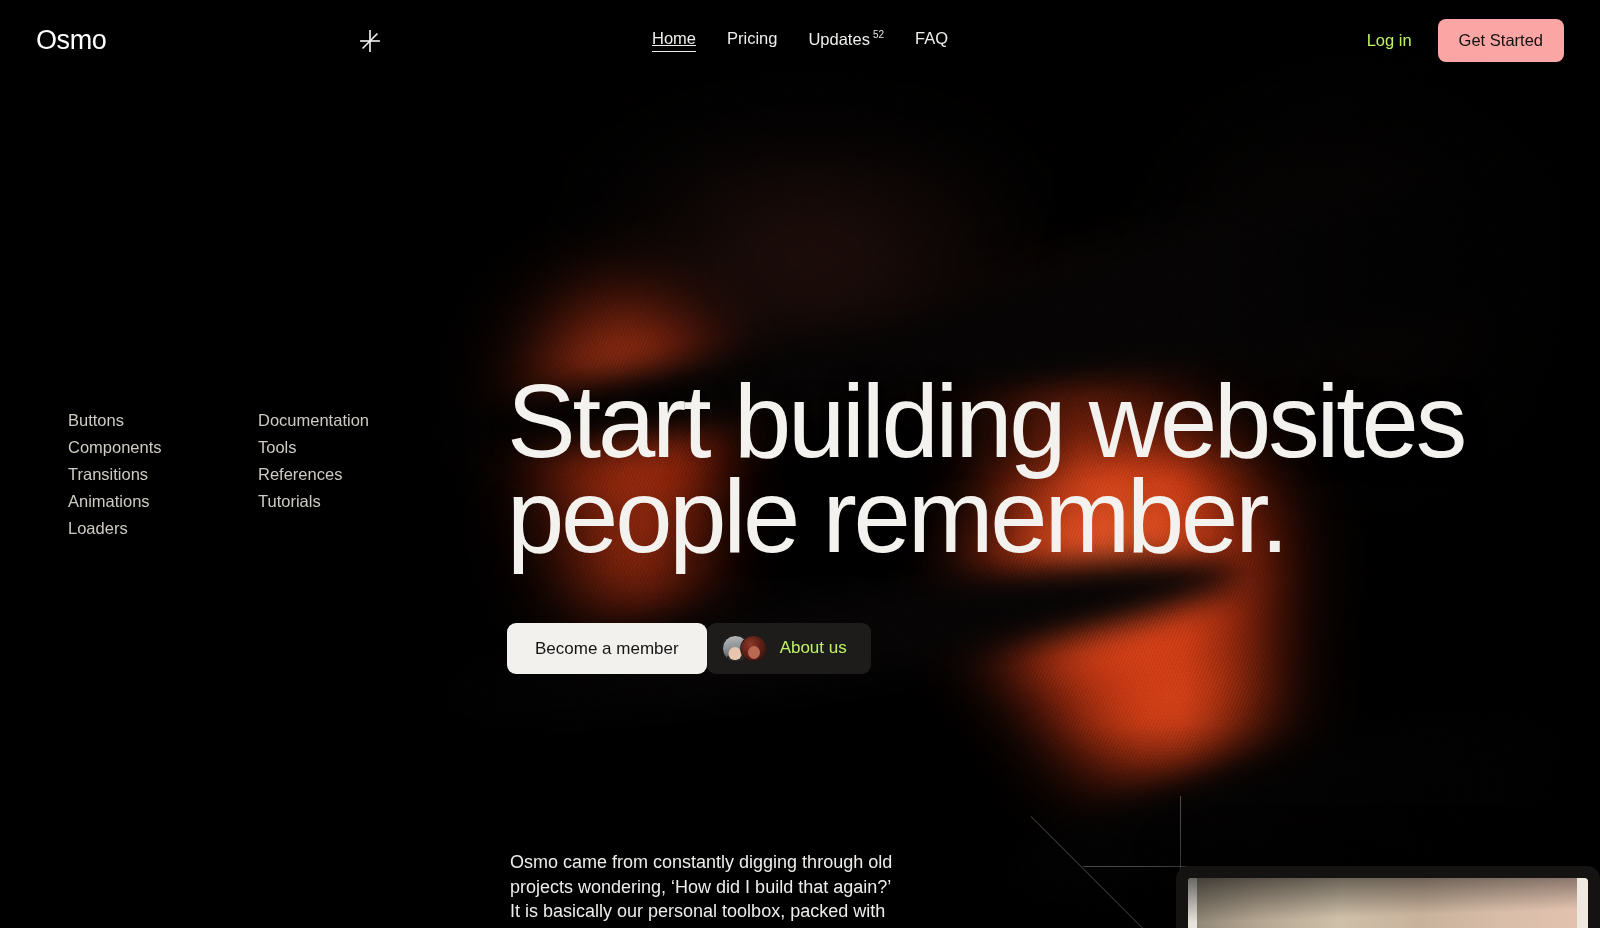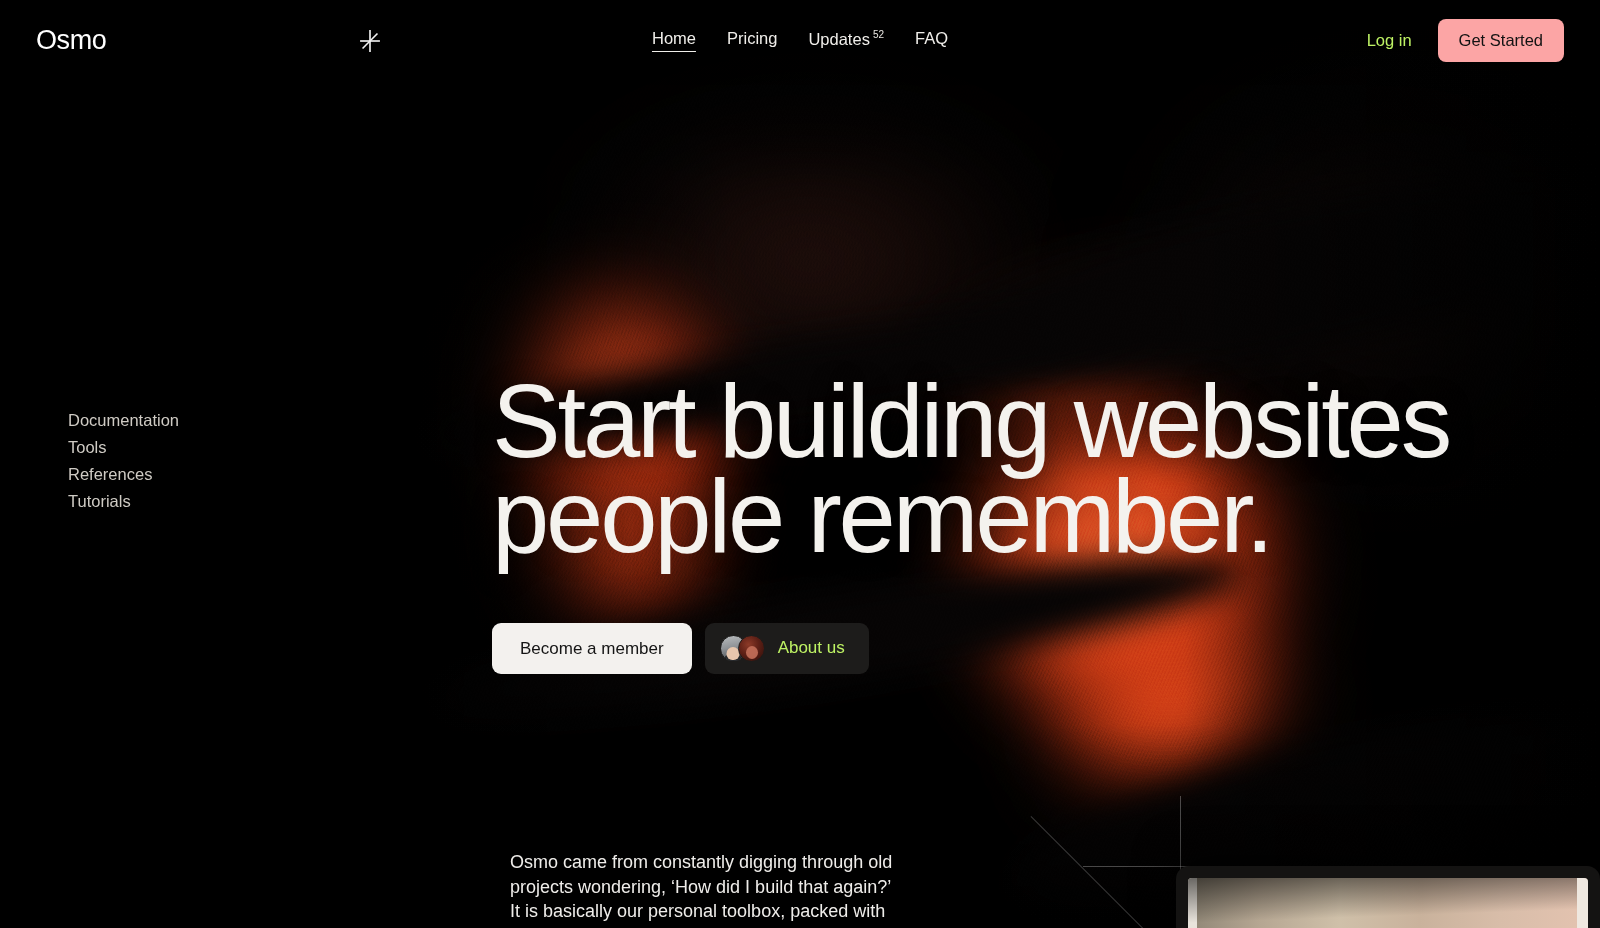--- a/index.html
+++ b/index.html
@@ -99,21 +99,21 @@
   }
   nav.main-nav {
     position:absolute; left:50%; transform:translateX(-50%);
     display:flex; align-items:baseline; gap:31px;
   }
   nav.main-nav a {
     color:#f0eeea; text-decoration:none; font-size:16.5px;
     position:relative; padding-bottom:3px; cursor:pointer;
     display:inline-block;
   }
-  nav.main-nav a.active { border-bottom:1px solid #f0eeea; }
+  nav.main-nav a.active { border-bottom:1px solid #f0eeea;text-decoration:underline; }
   .nav-badge {
     font-size:10px; vertical-align:super; margin-left:3px; color:#e8e5e0;
   }
   .header-right {
     margin-left:auto; display:flex; align-items:center; gap:26px;
   }
   .login-link { color:#bef264; text-decoration:none; font-size:16.5px; cursor:pointer;text-align:center; }
   .cta-btn {
     background:#fca5a5; color:#121212; border:none;
     font-family:"Liberation Sans", sans-serif;
@@ -126,29 +126,29 @@
     position:absolute; left:68px; top:408px;
     display:flex; gap:45px; z-index:25;
   }
   .side-col { display:flex; flex-direction:column; gap:2px; width:145px; }
   .side-col a {
     color:#cfcbc4; text-decoration:none; font-size:16.5px; line-height:25px;
     cursor:pointer;
   }
 
   
-  .hero { position:absolute; left:492px; top:375px; z-index:25; width:1000px; }
+  .hero { position:absolute; left:507px; top:375px; z-index:25; width:1000px; }
   .hero h1 {
     font-size:103px; line-height:0.92; font-weight:400;
     letter-spacing:-3.2px; color:#f4f2ee;
     text-shadow:0 2px 26px rgba(0,0,0,0.35);
   }
   .hero h1 .line { display:block; white-space:nowrap; }
 
-  .hero-actions { display:flex; gap:13px; margin-top:58px; }
+  .hero-actions { display:flex; margin-top:58px; }
   .btn-primary {
     background:#f3f1ee; color:#151515; border:none;
     font-family:"Liberation Sans", sans-serif;
     font-size:17px; padding:0 28px; height:51px; border-radius:9px;
     cursor:pointer; line-height:51px;
   }
   .btn-secondary {
     background:#1d1c1b; color:#bef264; border:none;
     font-family:"Liberation Sans", sans-serif;
     font-size:17px; padding:0 24px 0 15px; height:51px; border-radius:9px;
@@ -258,20 +258,27 @@
   </nav>
 
   <div class="header-right">
     <a href="#" class="login-link">Log in</a>
     <button class="cta-btn">Get Started</button>
   </div>
 </header>
 
 <div class="side-links">
   <div class="side-col">
+    <a href="#">Buttons</a>
+    <a href="#">Components</a>
+    <a href="#">Transitions</a>
+    <a href="#">Animations</a>
+    <a href="#">Loaders</a>
+  </div>
+  <div class="side-col">
     <a href="#">Documentation</a>
     <a href="#">Tools</a>
     <a href="#">References</a>
     <a href="#">Tutorials</a>
   </div>
 </div>
 
 <div class="hero">
   <h1>
     <span class="line">Start building websites</span>

